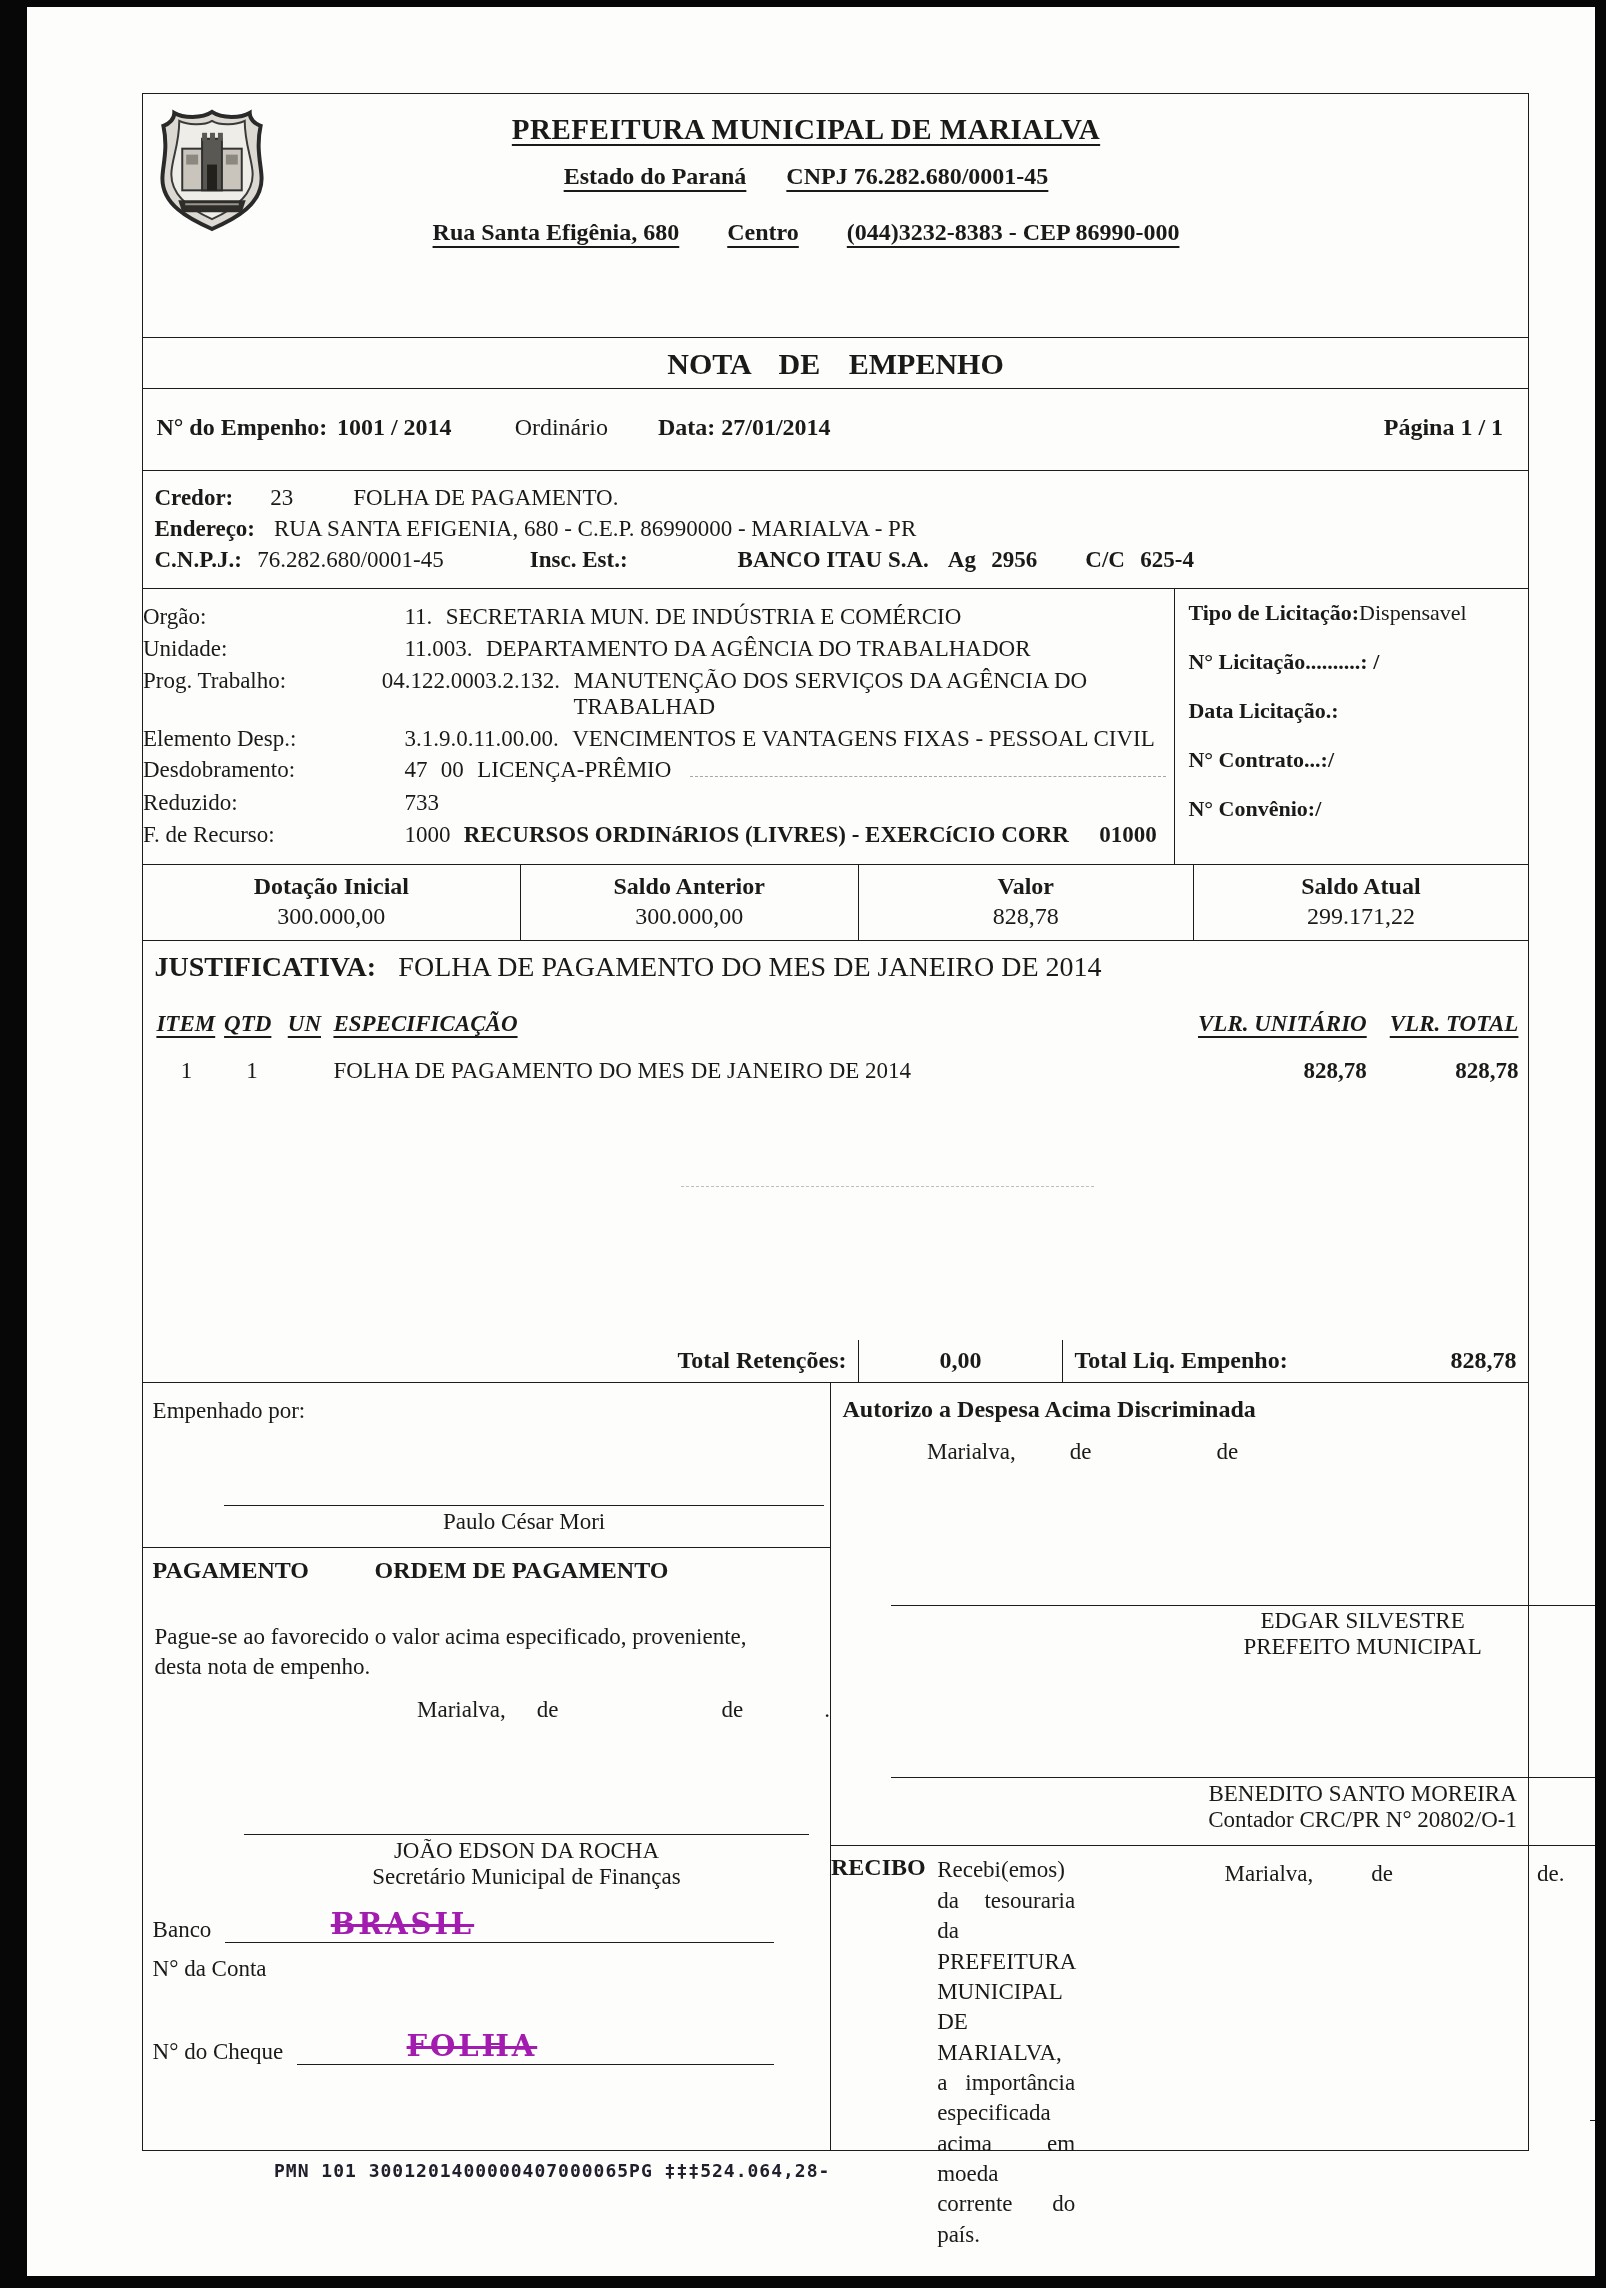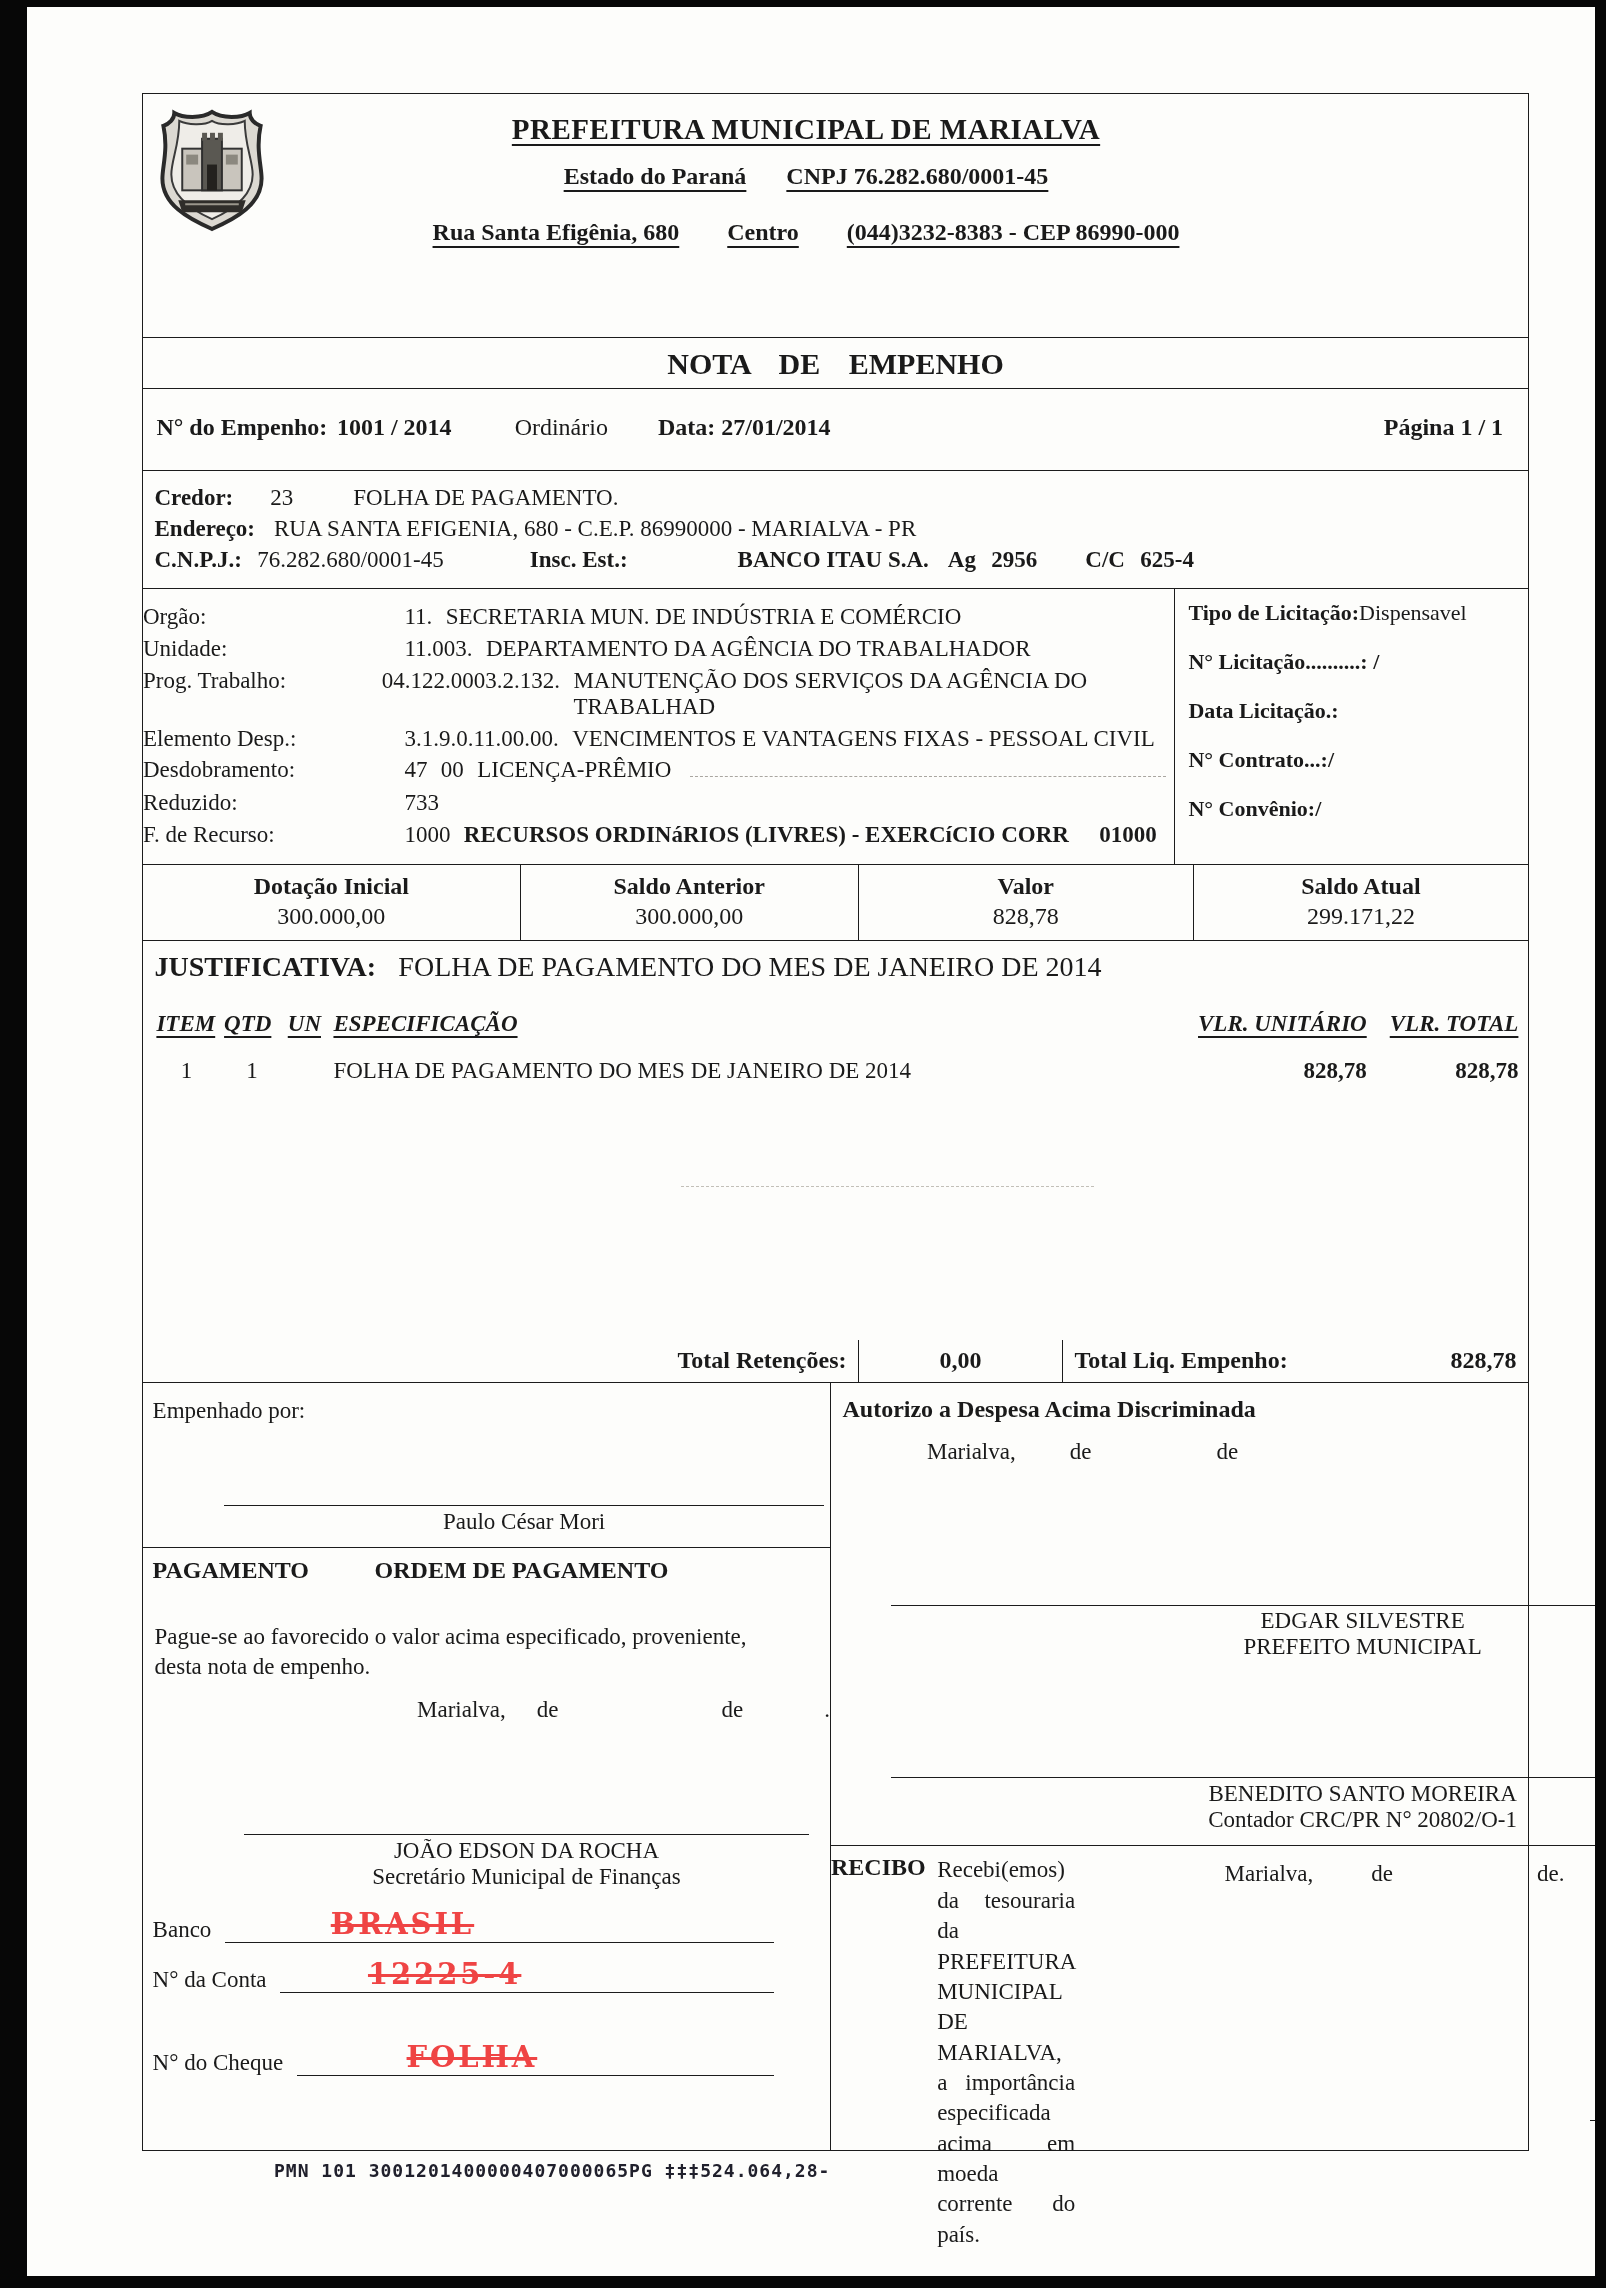--- a/index.html
+++ b/index.html
@@ -97,21 +97,21 @@
   .pag-box { border-top:1.9px solid #1c1c1c; margin-top:11.5px; flex:1; display:flex; flex-direction:column; }
   .pag-head { display:flex; padding:9.6px 96px 0 9.6px; font-weight:bold; font-size:24px; }
   .pag-head .center { flex:1; text-align:center; }
   .pag-text { padding:38px 38px 0 11.5px; line-height:1.3; }
   .city-row { display:flex; align-items:baseline; padding-top:15.4px; }
   .sb2 { margin:111px 21px 0 101px; }
 
   .fieldrow { display:flex; align-items:flex-end; padding-left:9.6px; }
   .fline { flex:1; margin:0 56px 0 13.4px; border-bottom:1.9px solid #1c1c1c; position:relative; height:37px; }
   .hand { position:absolute; bottom:1px; font-weight:bold; font-size:29px; letter-spacing:2.9px;
-          color:#ef4444; font-family:"DejaVu Serif", serif;
+          color:#a21caf; font-family:"DejaVu Serif", serif;
           text-decoration:line-through; text-decoration-thickness:2.9px; }
 
   .aut-title { padding:13.4px 0 0 11.5px; font-weight:bold; font-size:24px; }
   .sbr1 { margin:140px 33px 0 60px; }
   .sbr2 { margin:117px 33px 0 60px; }
   .recibo { border-top:1.9px solid #1c1c1c; margin-top:11.5px; flex:1; display:flex; flex-direction:row; }
   .recibo-title { text-align:center; font-weight:bold; font-size:24px; padding-top:7.7px; }
   .recibo-text { padding:9.6px 15.4px 0 11.5px; text-align:justify; line-height:1.32; }
   .credor-block { border-top:1.9px solid #1c1c1c; margin-top:auto; padding-bottom:9.6px; }
   .cb-row { display:flex; align-items:baseline; padding:7.7px 0 0 11.5px; }
@@ -325,23 +325,20 @@
         </div>
 
         <div class="fieldrow" style="margin-top:15.4px">
           <span>Banco</span>
           <span class="fline">
             <span class="hand" style="left:106px">BRASIL</span>
           </span>
         </div>
         <div class="fieldrow" style="margin-top:13.4px">
           <span>N° da Conta</span>
-          <span class="fline">
-            <span class="hand" style="left:88px">12225-4</span>
-          </span>
         </div>
         <div class="fieldrow" style="margin-top:46px; padding-bottom:27px">
           <span>N° do Cheque</span>
           <span class="fline">
             <span class="hand" style="left:110px">FOLHA</span>
           </span>
         </div>
       </div>
     </div>
 

